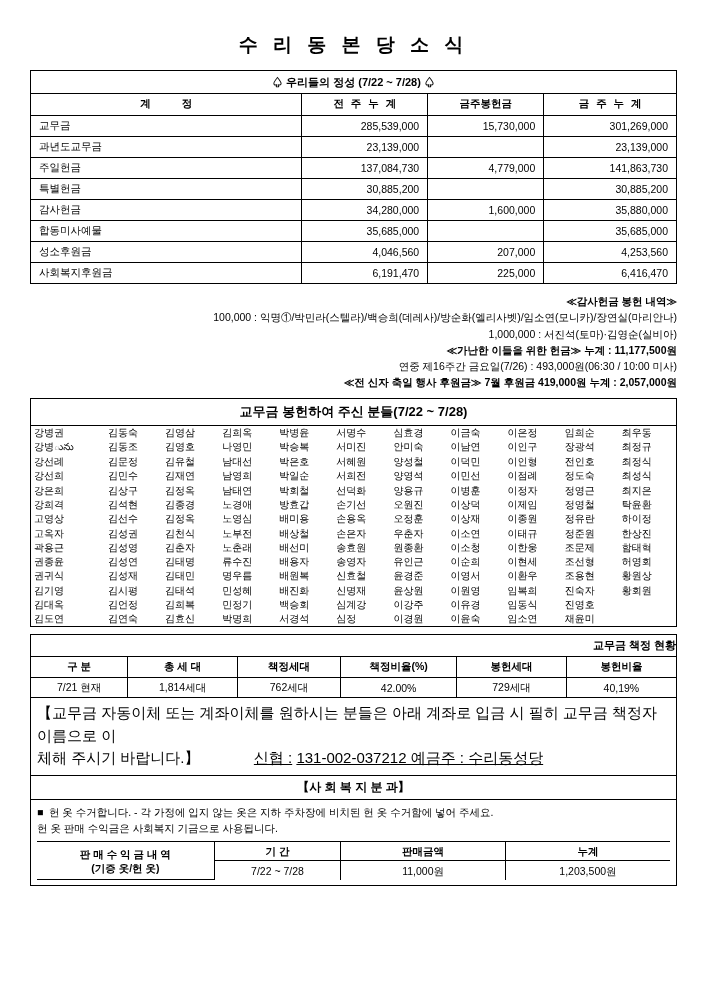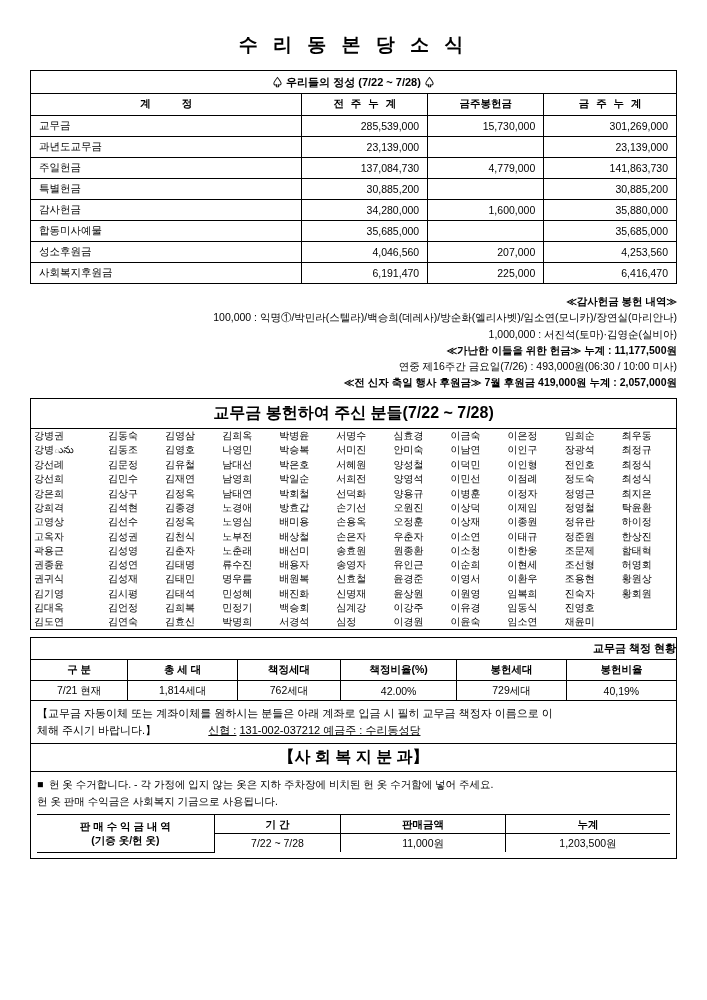--- a/index.html
+++ b/index.html
@@ -55,21 +55,21 @@
 
   
   .notes { margin-top: 9px; font-size: 10.5px; line-height: 1.55; text-align: right; }
   .notes .hd { font-weight: bold; }
   .notes .ind { padding-left: 14px; }
   .notes .ind2 { padding-left: 6px; }
 
   
   .names-box { border: 1px solid #000; margin-top: 7px; }
   .names-title {
-    text-align: center; font-weight: bold; font-size: 16px;
+    text-align: center; font-weight: bold; font-size: 13px;
     padding: 4px 0 4px 0; border-bottom: 1px solid #000;
   }
   table.names { width: 100%; border: none; }
   table.names td {
     border: none; font-size: 10px; height: 14.3px;
     text-align: left; padding-left: 3px; white-space: nowrap;
   }
   table.names { padding: 4px 10px 5px 14px; }
 
   
@@ -78,28 +78,28 @@
   table.policy { width: 100%; border: none; }
   table.policy td { border: 1px solid #000; height: 20px; text-align: center; font-size: 10.5px; }
   table.policy tr td:first-child { border-left: none; }
   table.policy tr td:last-child { border-right: none; }
   table.policy tr:first-child td { border-top: none; }
   table.policy tr:last-child td { border-bottom: none; }
   table.policy tr:first-child td { font-weight: bold; }
 
   .autopay {
     border: 1px solid #000; border-top: none;
-    font-size: 11px; padding: 4px 6px 5px 6px; line-height: 1.5;
+    font-size: 15px; padding: 4px 6px 5px 6px; line-height: 1.5;
   }
   .u { text-decoration: underline; }
 
   
   .welfare-head {
     border: 1px solid #000; border-top: none;
-    text-align: center; font-weight: bold; font-size: 16px; padding: 3px 0;
+    text-align: center; font-weight: bold; font-size: 12px; padding: 3px 0;
   }
   .welfare-body {
     border: 1px solid #000; border-top: none;
     font-size: 10.5px; padding: 4px 6px 5px 6px; line-height: 1.55;
   }
   .bullet { display: inline-block; width: 9px; }
   table.sale { width: 100%; border: none; border-top: 1px solid #000; }
   table.sale td { border: 1px solid #000; text-align: center; font-size: 10.5px; height: 19px; }
   table.sale tr td:first-child { border-left: none; }
   table.sale tr td:last-child { border-right: none; }

